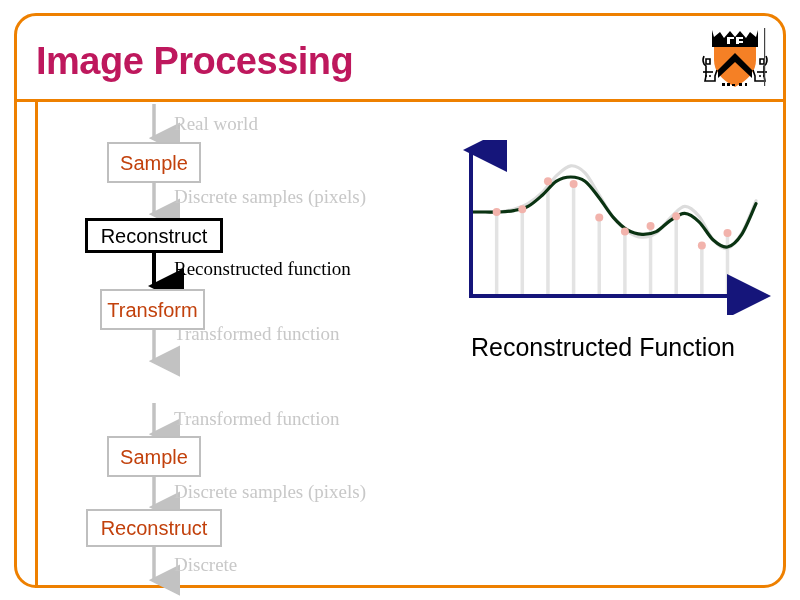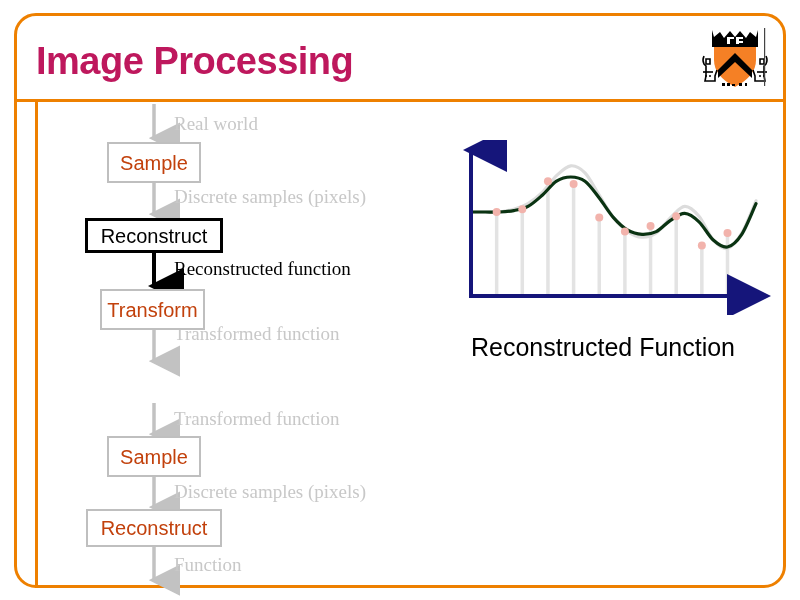--- a/index.html
+++ b/index.html
@@ -206,21 +206,21 @@
     <div class="flabel" style="left:174px; top:186px;">Discrete samples (pixels)</div>
 
     <div class="flabel active" style="left:174px; top:258px;">Reconstructed function</div>
 
     <div class="flabel" style="left:174px; top:323px;">Transformed function</div>
 
     <div class="flabel" style="left:174px; top:408px;">Transformed function</div>
 
     <div class="flabel" style="left:174px; top:481px;">Discrete samples (pixels)</div>
 
-    <div class="flabel" style="left:174px; top:554px;">Function</div>
+    <div class="flabel" style="left:174px; top:554px;">Discrete</div>
 
     <div class="fbox" style="left:107px; top:142px; width:94px; height:41px;">Sample</div>
 
     <div class="fbox active" style="left:85px; top:218px; width:138px; height:35px;">Reconstruct</div>
 
     <div class="fbox" style="left:100px; top:289px; width:105px; height:41px;">Transform</div>
 
 
     <div class="fbox" style="left:107px; top:436px; width:94px; height:41px;">Sample</div>
 

